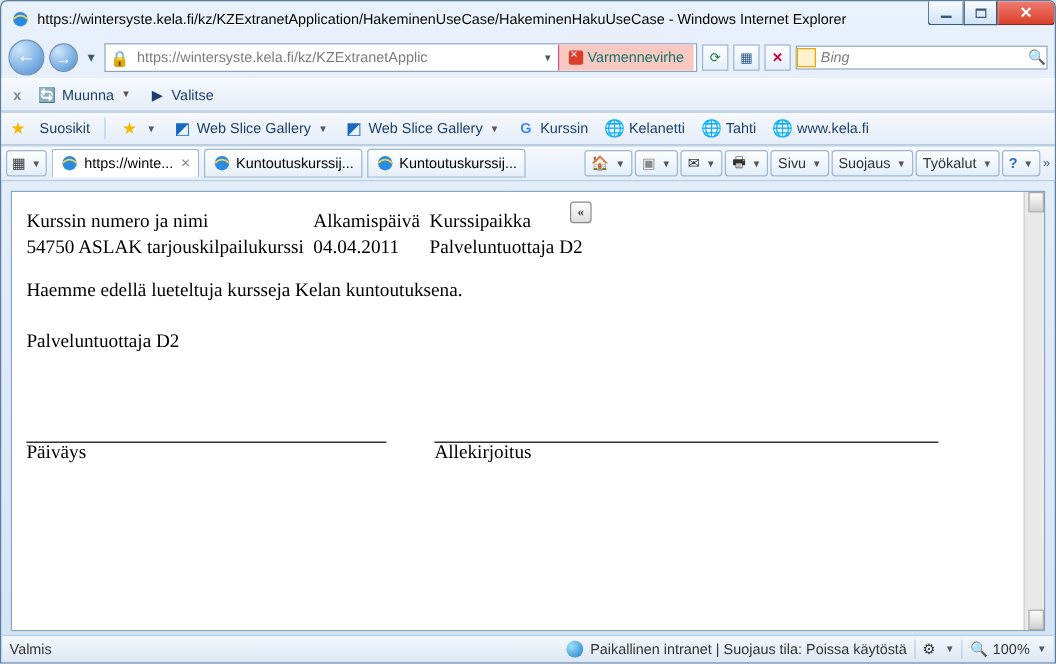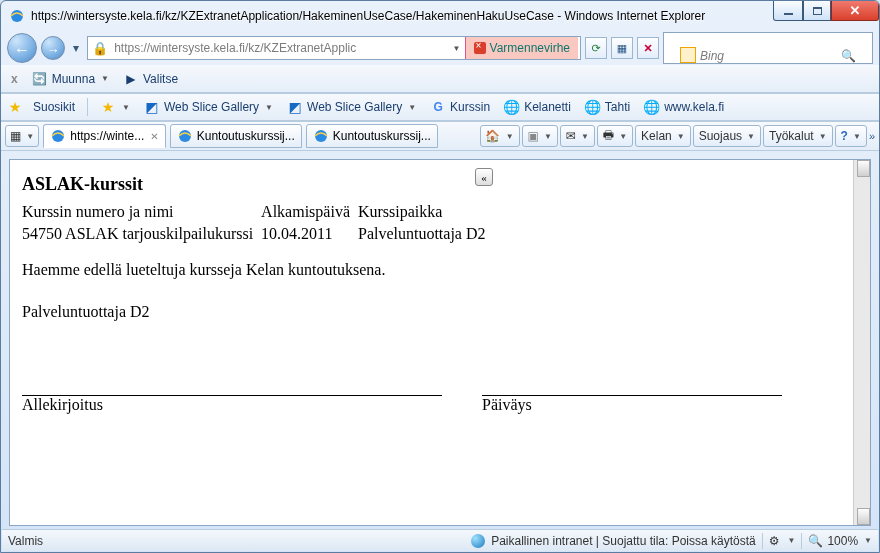--- a/index.html
+++ b/index.html
@@ -24,21 +24,21 @@
   .navbtn.fwd { width:24px; height:24px; font-size:13px; }
   .navdrop { width:14px; height:24px; display:flex; align-items:center; justify-content:center; color:#3b5a7a; }
   .addrbar { flex:1; height:24px; background:#fff; border:1px solid #8aa5c2; display:flex; align-items:center; padding:0 2px; gap:4px; overflow:hidden; }
   .lock { color:#d8a400; font-size:13px; margin:0 2px; }
   .addrtext { flex:1; white-space:nowrap; overflow:hidden; text-overflow:clip; color:#7c7c7c; }
   .addrtext .https { color:#7c7c7c; }
   .certerr { background:#f9c8c0; border-left:1px solid #d58; height:100%; display:flex; align-items:center; padding:0 8px; gap:4px; color:#0f766e; }
   .certerr .shield { width:12px;height:12px; background:#d9402b; border-radius:2px; position:relative; }
   .certerr .shield::after{content:"×"; color:#fff; font-size:10px; position:absolute; left:2px; top:-2px;}
   .smallbtn { width:22px; height:22px; border:1px solid #9db7d0; background:linear-gradient(#fdfeff,#e3eefb); display:flex; align-items:center; justify-content:center; font-size:11px; color:#2a5a8a; }
-  .searchbar { width:210px; height:32px; background:#fff; border:1px solid #8aa5c2; display:flex; align-items:flex-end; padding:0 16px; gap:4px; color:#7c7c7c; font-style:italic; }
+  .searchbar { width:210px; height:20px; background:#fff; border:1px solid #8aa5c2; display:flex; align-items:center; padding:0 0; gap:4px; color:#7c7c7c; font-style:italic; }
   .bing { width:16px;height:16px; border:1px solid #f0a400; background:#fff1cc; }
   .mag { color:#2a5a8a; font-style:normal; }
 
   
   .toolbar { height:28px; border-top:1px solid #b8cce0; border-bottom:1px solid #b8cce0; background:linear-gradient(#f6f9fd,#e4edf8); display:flex; align-items:center; padding:0 6px; gap:6px; }
   .toolbar.nb { border-top:none; }
   .tb-x { color:#888; font-weight:bold; padding:0 4px; }
   .tb-item { display:flex; align-items:center; gap:4px; padding:2px 4px; color:#1a3e6e; }
   .tb-sep { width:1px; height:18px; background:#b8cce0; margin:0 2px; }
   .ico { width:16px; height:16px; display:inline-flex; align-items:center; justify-content:center; font-size:12px; }
@@ -219,21 +219,21 @@
         </div>
       <div class="sqbtn">
           <span>✉</span>
           <span class="drop">▼</span>
         </div>
       <div class="sqbtn">
           <span>🖶</span>
           <span class="drop">▼</span>
         </div>
       <div class="sqbtn">
-          <span>Kelan</span>
+          <span>Sivu</span>
           <span class="drop">▼</span>
         </div>
       <div class="sqbtn">
           <span>Suojaus</span>
           <span class="drop">▼</span>
         </div>
       <div class="sqbtn">
           <span>Työkalut</span>
           <span class="drop">▼</span>
         </div>
@@ -241,58 +241,57 @@
           <span style="color:#2a6ac0;font-weight:bold">?</span>
           <span class="drop">▼</span>
         </div>
       <span class="chev">»</span>
     </div>
   </div>
 
   <div class="contentwrap">
     <div class="content" style="position:relative">
       <div class="collapse">«</div>
-      <h3>ASLAK-kurssit</h3>
       <table class="ktbl">
         <tbody>
             <tr>
           <th>Kurssin numero ja nimi</th>
           <th>Alkamispäivä</th>
           <th>Kurssipaikka</th>
         </tr>
         <tr>
               <td>54750 ASLAK tarjouskilpailukurssi</td>
-              <td>10.04.2011</td>
+              <td>04.04.2011</td>
               <td>Palveluntuottaja D2</td>
             </tr>
       </tbody>
         </table>
 
       <p style="">Haemme edellä lueteltuja kursseja Kelan kuntoutuksena.</p>
       <p style="margin-top:24px">Palveluntuottaja D2</p>
 
       <div class="sigs">
         <div class="sigcol">
+          <span class="sigline" style="width:300px"></span>
+          <span>Päiväys</span>
+        </div>
+        <div class="sigcol">
           <span class="sigline" style="width:420px"></span>
           <span>Allekirjoitus</span>
-        </div>
-        <div class="sigcol">
-          <span class="sigline" style="width:300px"></span>
-          <span>Päiväys</span>
         </div>
       </div>
     </div>
     <div class="scrollbar"></div>
   </div>
 
   <div class="status">
     <span>Valmis</span>
     <span class="right">
       <span class="globe"></span>
-      <span>Paikallinen intranet | Suojattu tila: Poissa käytöstä</span>
+      <span>Paikallinen intranet | Suojaus tila: Poissa käytöstä</span>
       <span class="sep"></span>
       <span>⚙</span>
       <span class="drop">▼</span>
       <span class="sep"></span>
       <span class="zoom">
         <span>🔍</span>
         <span>100%</span>
         <span class="drop">▼</span>
       </span>
     </span>

